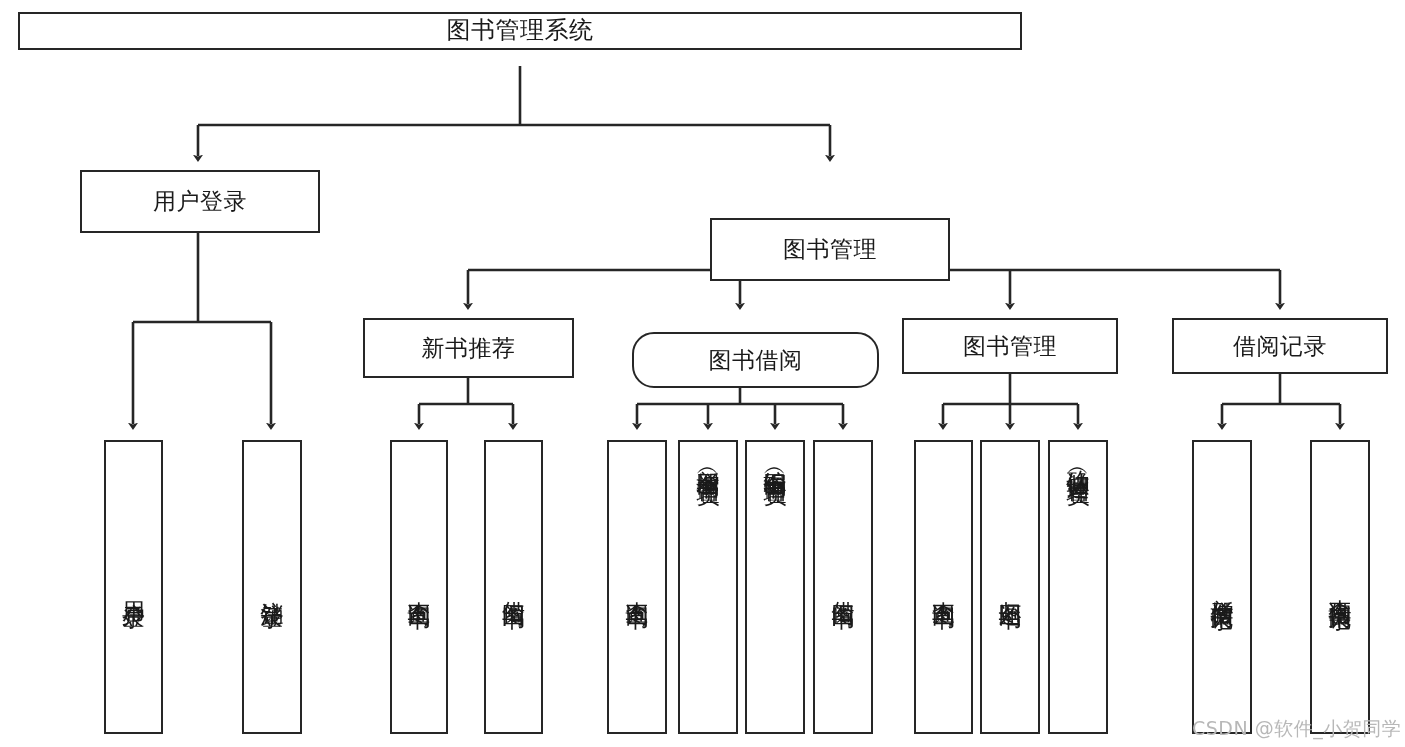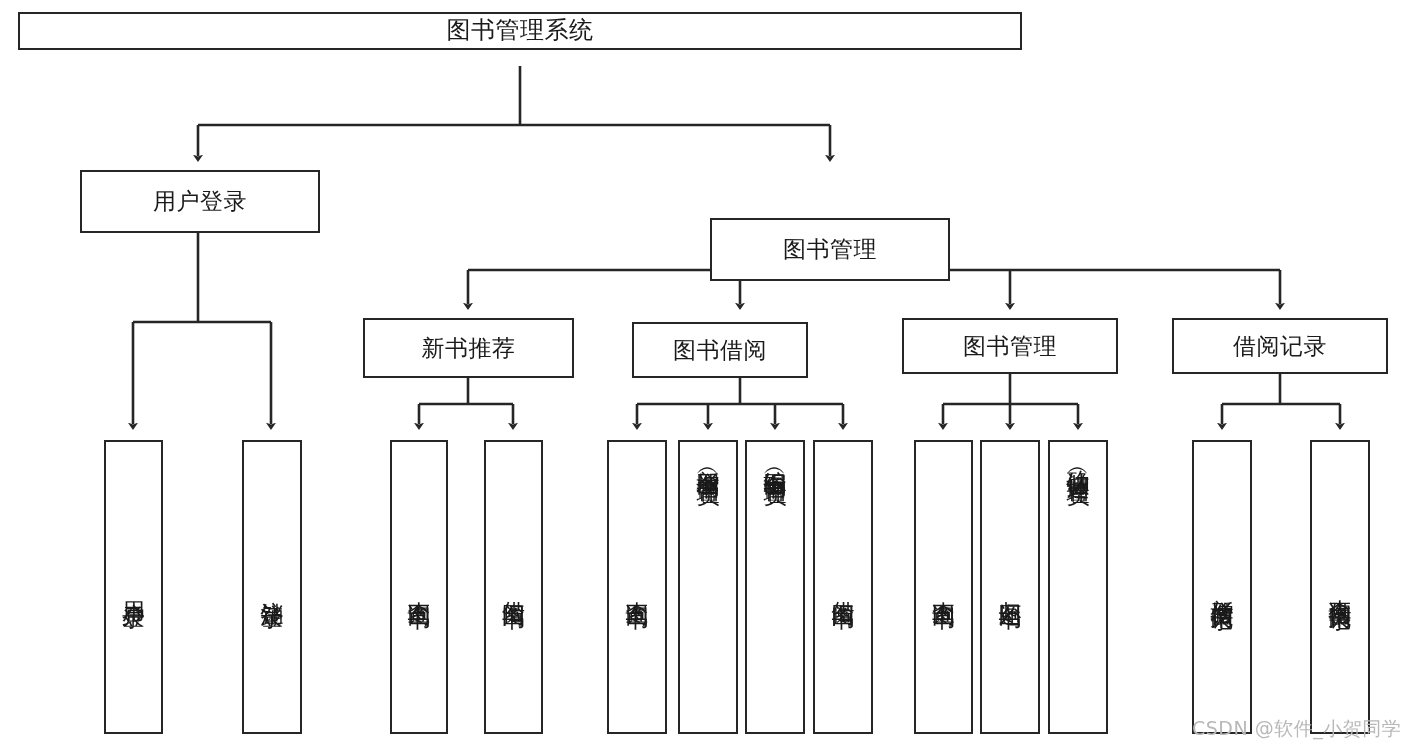--- a/index.html
+++ b/index.html
@@ -119,21 +119,21 @@
 <div class="node h-node" style="left:80px;top:170px;width:240px;height:63px;">
   <span class="lbl">用户登录</span>
 </div>
 <div class="node h-node" style="left:710px;top:170px;width:240px;height:63px;margin-top:48px;">
   <span class="lbl">图书管理</span>
 </div>
 
 <div class="node h-node" style="left:363px;top:318px;width:211px;height:60px;">
   <span class="lbl">新书推荐</span>
 </div>
-<div class="node h-node" style="left:632px;top:322px;width:176px;height:56px;">
+<div class="node h-node" style="left:632px;top:332px;width:247px;height:56px;border-radius:22px;">
   <span class="lbl">图书借阅</span>
 </div>
 <div class="node h-node" style="left:902px;top:318px;width:216px;height:56px;">
   <span class="lbl">图书管理</span>
 </div>
 <div class="node h-node" style="left:1172px;top:318px;width:216px;height:56px;align-items:center;">
   <span class="lbl">借阅记录</span>
 </div>
 
 <div class="node v-node v-mid" style="left:104px;top:440px;width:59px;height:294px;">

